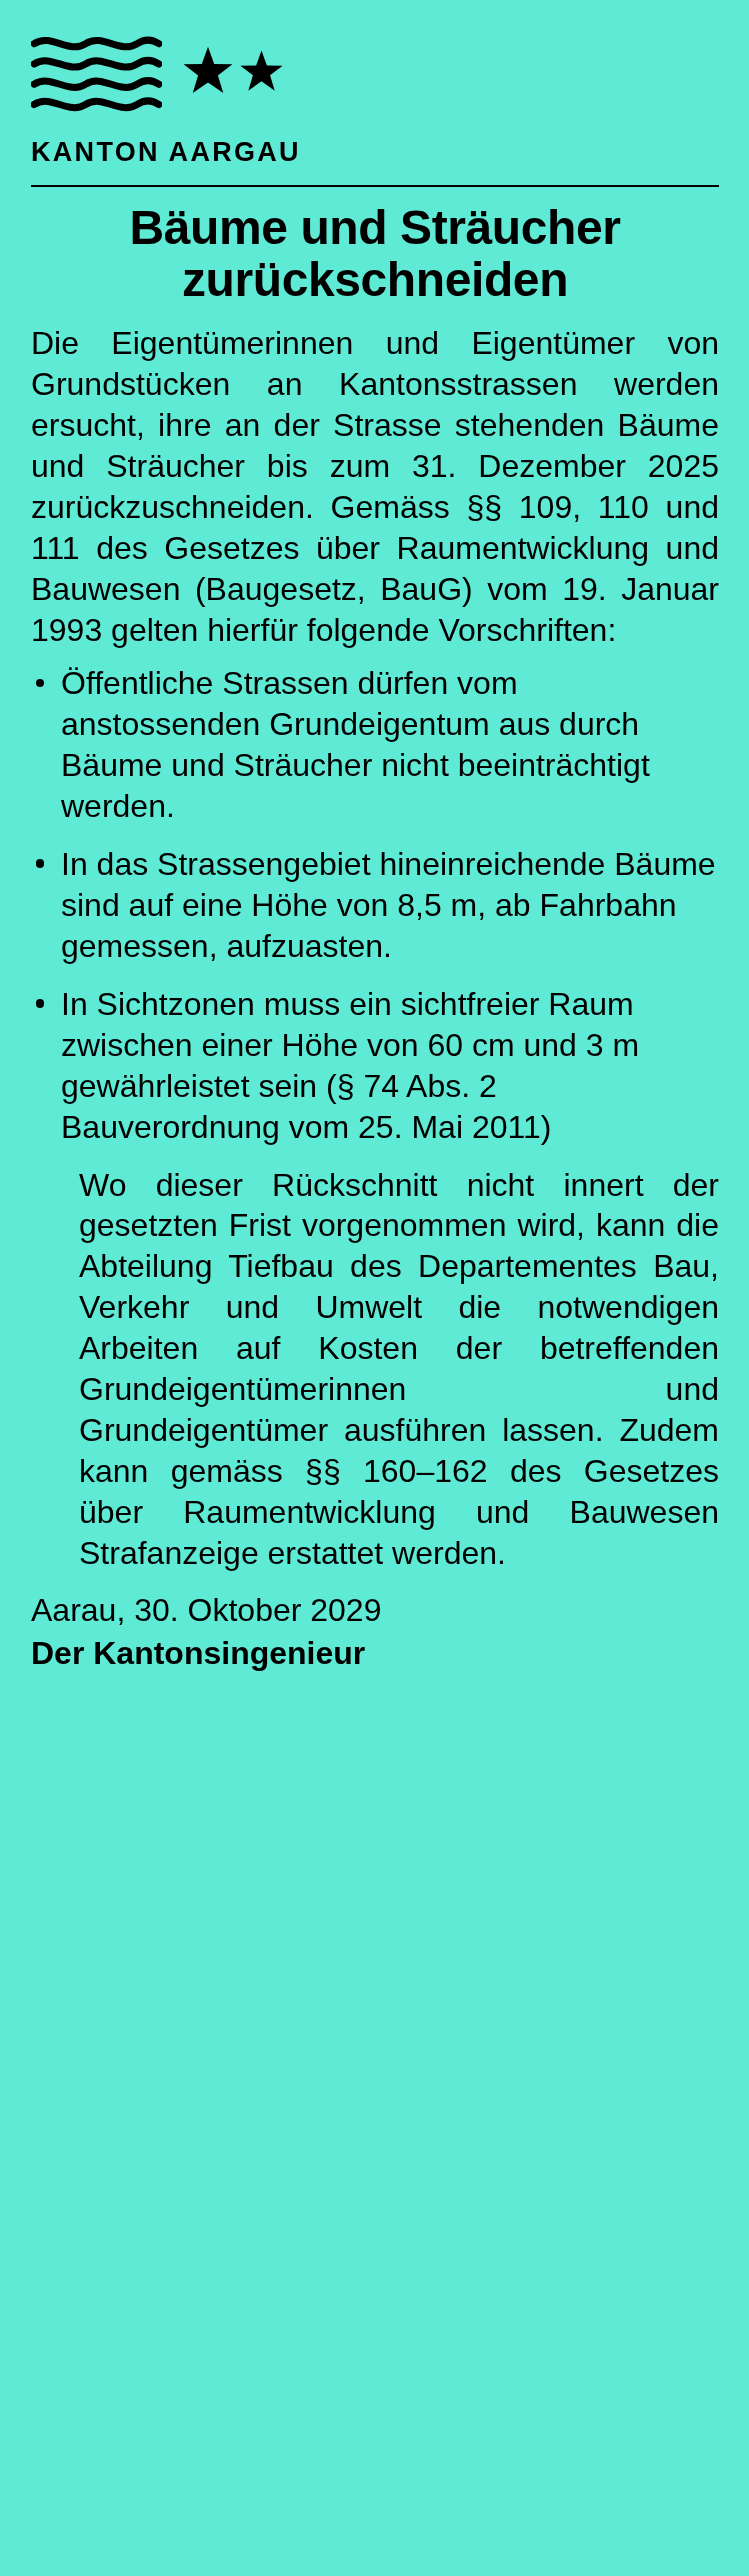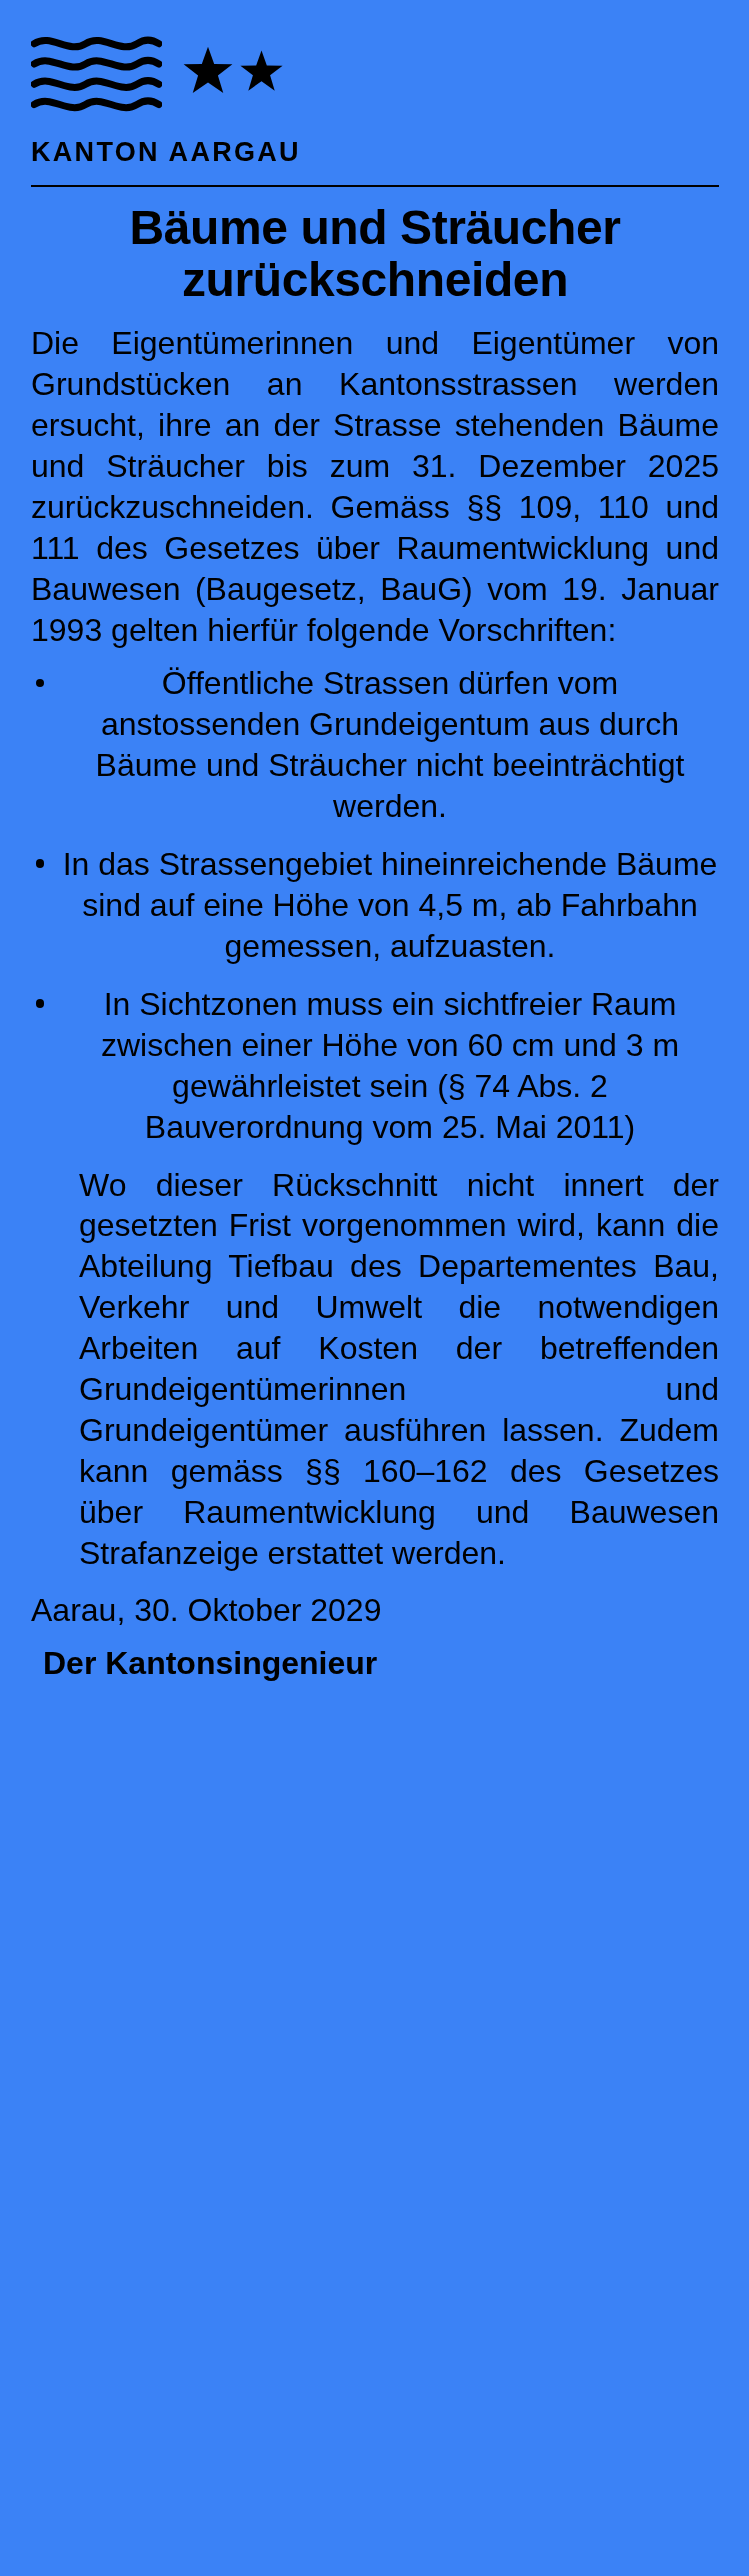--- a/index.html
+++ b/index.html
@@ -11,21 +11,21 @@
     width: 750px;
     font-family: "Liberation Sans", sans-serif;
     color: #000000;
     -webkit-font-smoothing: antialiased;
   }
   .page {
     width: 750px;
     min-height: 2576px;
     box-sizing: border-box;
     padding: 28px 31px 22px 31px;
-    background: #3b82f6;
+    background: #5eead4;
     position: relative;
   }
 
   
   .logo-block {
     padding-top: 3.1px;
     padding-bottom: 4.7px;
   }
   .logo-row {
     display: flex;
@@ -91,21 +91,21 @@
     list-style: none;
     margin: 7.8px 0 7.8px 0;
     padding: 0;
   }
   ul.bullets li {
     position: relative;
     padding-left: 30px;
     font-size: 32px;
     line-height: 1.28;
     margin-bottom: 17px;
-    text-align: center;
+    text-align: left;
   }
   ul.bullets li:before {
     content: "";
     position: absolute;
     left: 4.7px;
     top: 15.6px;
     width: 8.6px;
     height: 8.6px;
     background: #000;
     border-radius: 50%;
@@ -113,21 +113,21 @@
 
   .signature-place {
     font-size: 32px;
     line-height: 1.3;
     margin: 14px 0 1.6px 0;
   }
   .signature-name {
     font-size: 32px;
     line-height: 1.3;
     font-weight: 700;
-    margin: 12px;
+    margin: 0;
   }
 </style>
 </head>
 <body>
 
 <div class="page">
 
   <div class="logo-block">
     <div class="logo-row">
 
@@ -160,21 +160,21 @@
   </div>
 
   <hr class="rule">
 
   <h1 class="headline">Bäume und Sträucher zurückschneiden</h1>
 
   <p class="para">Die Eigentümerinnen und Eigentümer von Grundstücken an Kantonsstrassen werden ersucht, ihre an der Strasse stehenden Bäume und Sträucher bis zum 31. Dezember 2025 zurückzuschneiden. Gemäss §§ 109, 110 und 111 des Gesetzes über Raumentwicklung und Bauwesen (Baugesetz, BauG) vom 19. Januar 1993 gelten hierfür folgende Vorschriften:</p>
 
   <ul class="bullets">
     <li>Öffentliche Strassen dürfen vom anstossenden Grundeigentum aus durch Bäume und Sträucher nicht beeinträchtigt werden.</li>
-    <li>In das Strassengebiet hineinreichende Bäume sind auf eine Höhe von 4,5 m, ab Fahrbahn gemessen, aufzuasten.</li>
+    <li>In das Strassengebiet hineinreichende Bäume sind auf eine Höhe von 8,5 m, ab Fahrbahn gemessen, aufzuasten.</li>
     <li>In Sichtzonen muss ein sichtfreier Raum zwischen einer Höhe von 60 cm und 3 m gewährleistet sein (§ 74 Abs. 2 Bauverordnung vom 25. Mai 2011)</li>
   </ul>
 
   <p class="para last">Wo dieser Rückschnitt nicht innert der gesetzten Frist vorgenommen wird, kann die Abteilung Tiefbau des Departementes Bau, Verkehr und Umwelt die notwendigen Arbeiten auf Kosten der betreffenden Grundeigentümerinnen und Grundeigentümer ausführen lassen. Zudem kann gemäss §§ 160–162 des Gesetzes über Raumentwicklung und Bauwesen Strafanzeige erstattet werden.</p>
 
   <p class="signature-place">Aarau, 30. Oktober 2029</p>
   <p class="signature-name">Der Kantonsingenieur</p>
 
 </div>
 

